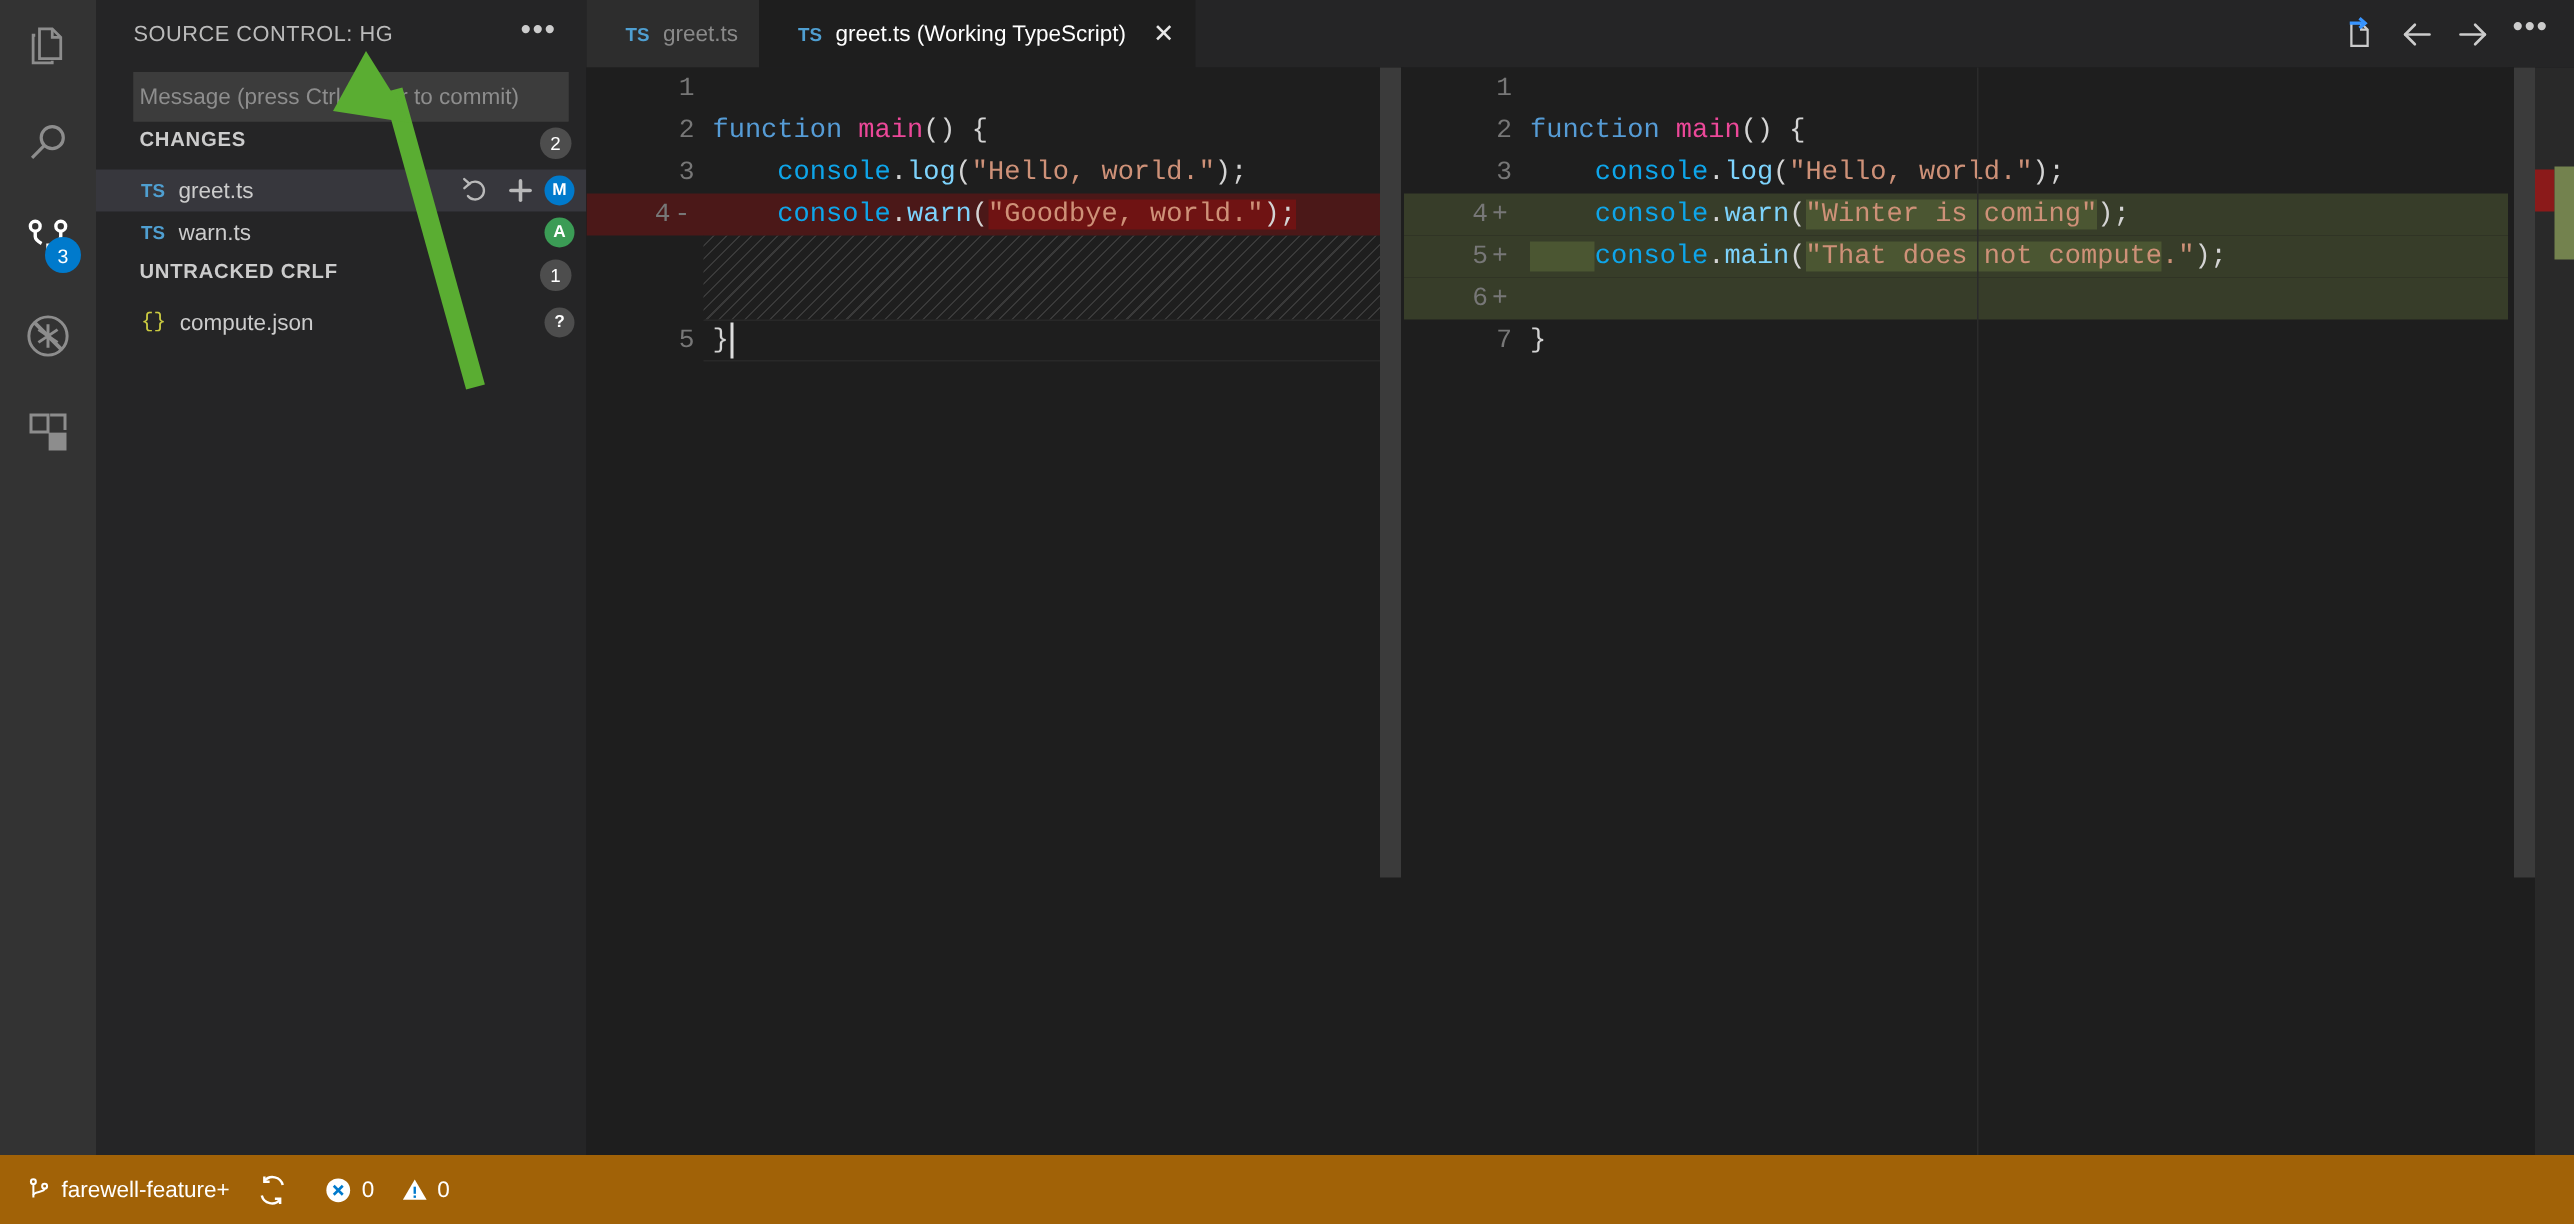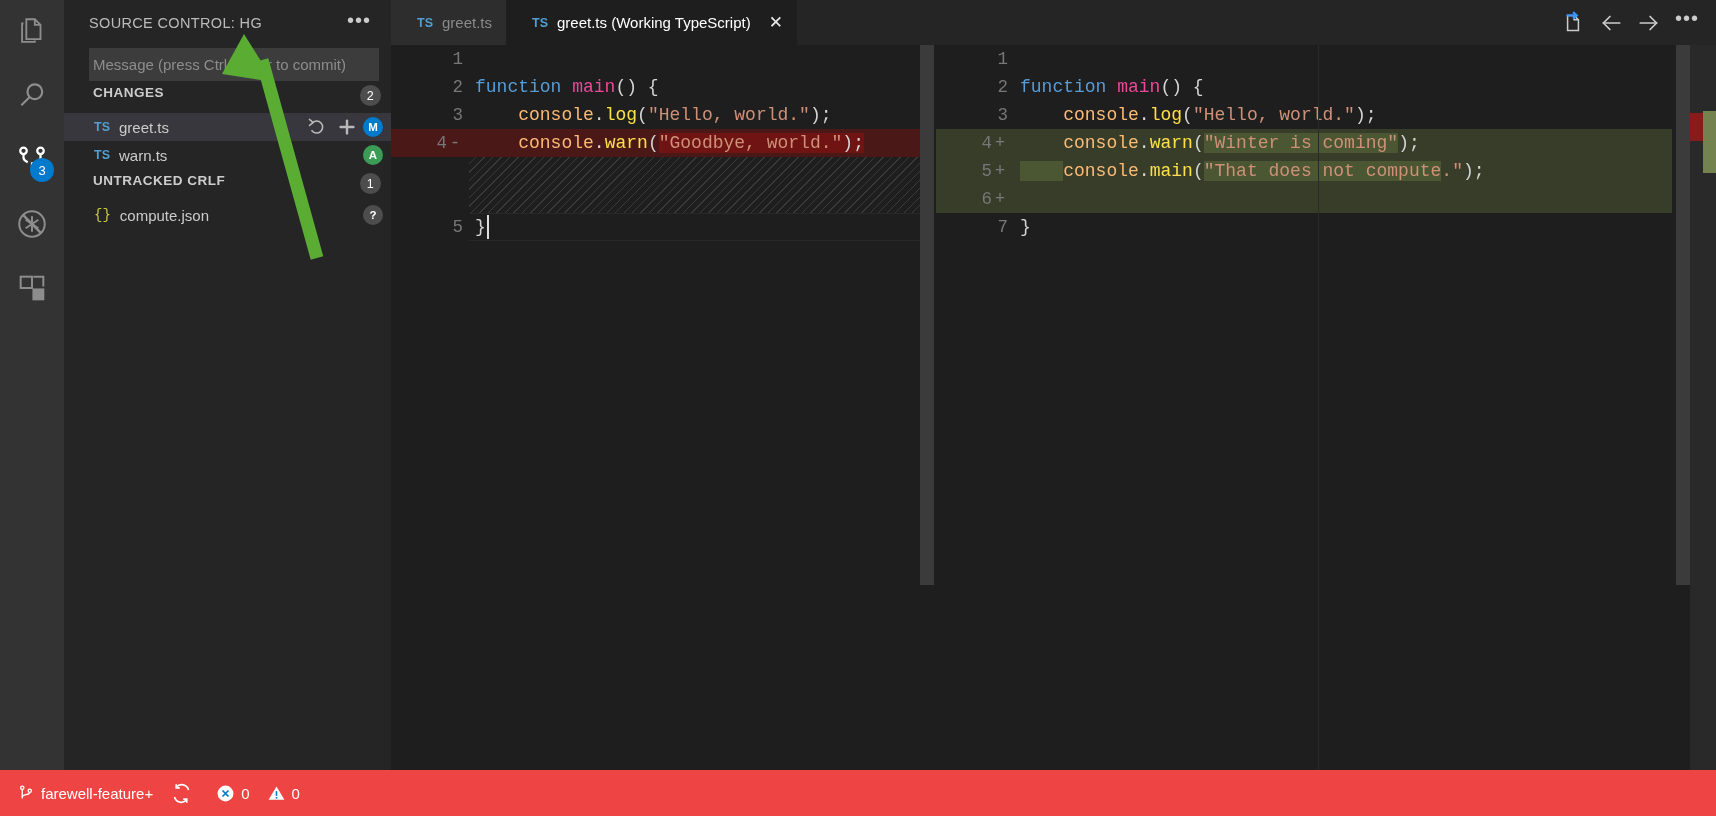--- a/index.html
+++ b/index.html
@@ -135,22 +135,22 @@
   .code { flex: 1; padding-left: 6px; position: relative; }
 
   .ln-del-bg  { background: #4b1818; }
   .ln-ins-bg  { background: #373d29; }
   .seg-del { background: #6f1313; }
   .seg-ins { background: #4b5632; }
 
   
   .t-kw   { color: #569cd6; }
   .t-fn   { color: #ec4899; }
-  .t-obj  { color: #fdba74; }
-  .t-meth { color: #fde047; font-family: Liberation Mono, monospace; }
+  .t-obj  { color: #0ea5e9; }
+  .t-meth { color: #7dd3fc; font-family: Liberation Mono, monospace; }
   .t-str  { color: #ce9178; }
   .t-pl   { color: #d4d4d4; }
 
   
   .filler {
     position: absolute; left: 78px; right: 0;
     background-color: #1e1e1e;
     background-image: repeating-linear-gradient(
       -45deg, transparent 0 5px, rgba(255,255,255,.12) 5px 6px);
   }
@@ -168,21 +168,21 @@
   #orig-vertborder { position: absolute; left: 927px; top: 0; bottom: 0; width: 1px; background: #2b2b2b; }
 
   #minimap { position: absolute; right: 26px; top: 0; width: 18px; bottom: 0; background: #1e1e1e; }
   #mod-scrollbar { position: absolute; right: 26px; top: 0; width: 14px; height: 540px; background: #3b3b3b; }
   #overview { position: absolute; right: 0; top: 0; width: 26px; bottom: 0; background: #292929; }
   .ov-mark { position: absolute; left: 0; width: 26px; }
 
   
   #statusbar {
     position: absolute; left: 0; bottom: 0; width: 1716px; height: 46px;
-    background: #ef4444; color: #ffffff;
+    background: #a16207; color: #ffffff;
     display: flex; align-items: center; font-size: 15px;
   }
   .sb-item { display: flex; align-items: center; height: 46px; padding: 0 9px; gap: 6px; white-space: nowrap; }
   #sb-left { display: flex; align-items: center; padding-left: 8px; }
   #sb-right { margin-left: auto; display: flex; align-items: center; padding-right: 10px; }
   .sb-item svg { display: block; }
 
   
   #annotation { position: absolute; left: 0; top: 0; width: 1716px; height: 816px; pointer-events: none; }
 </style>

